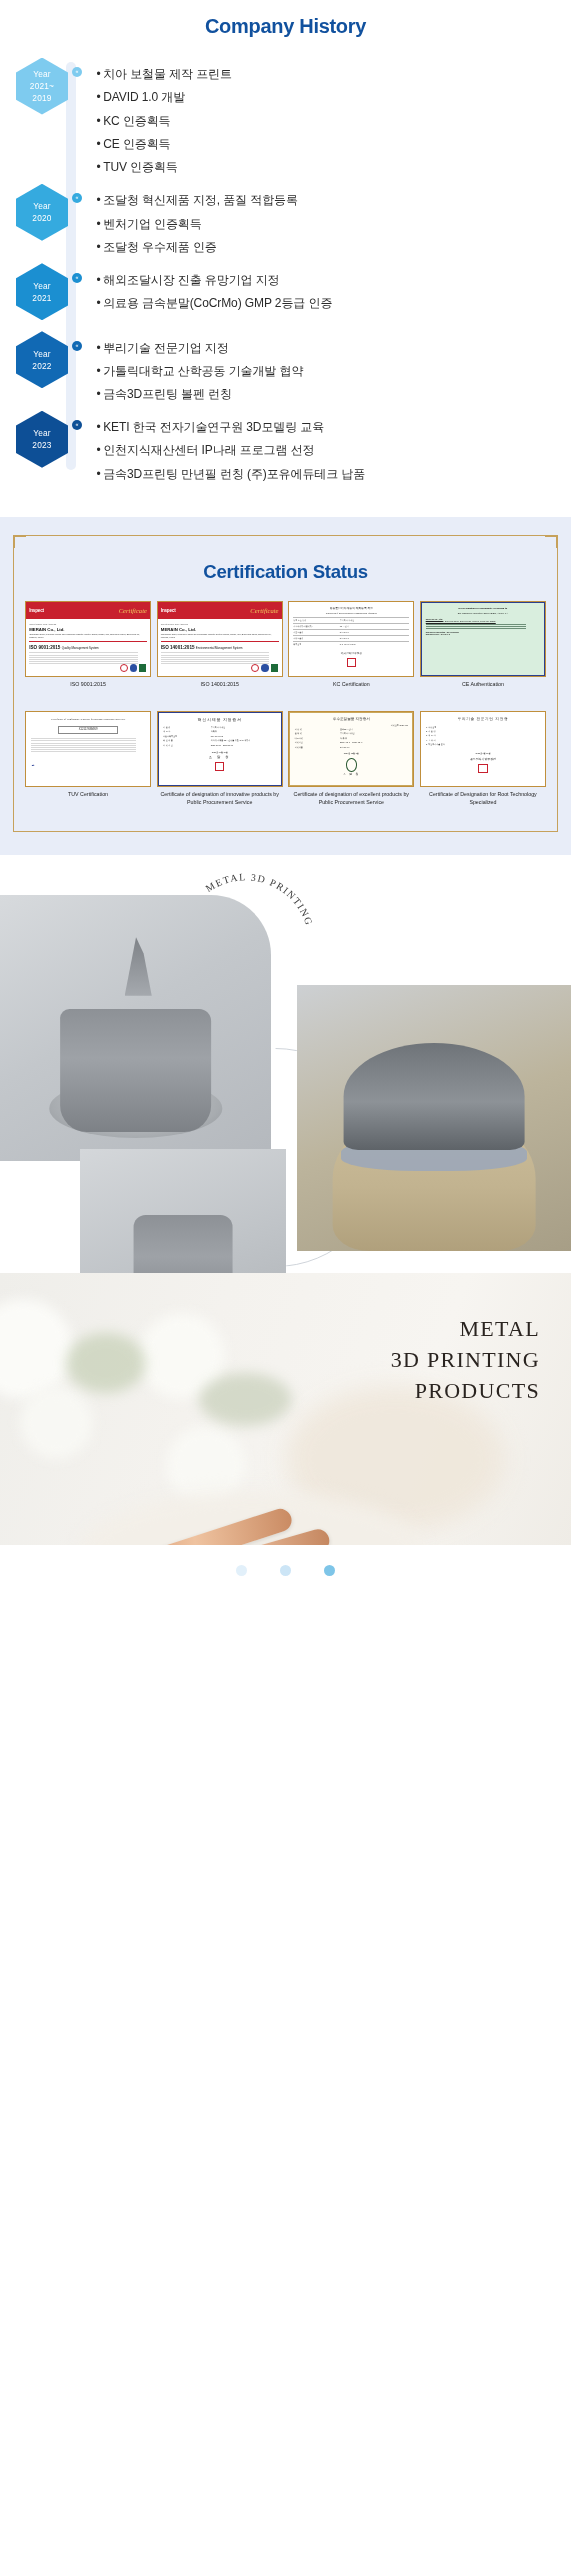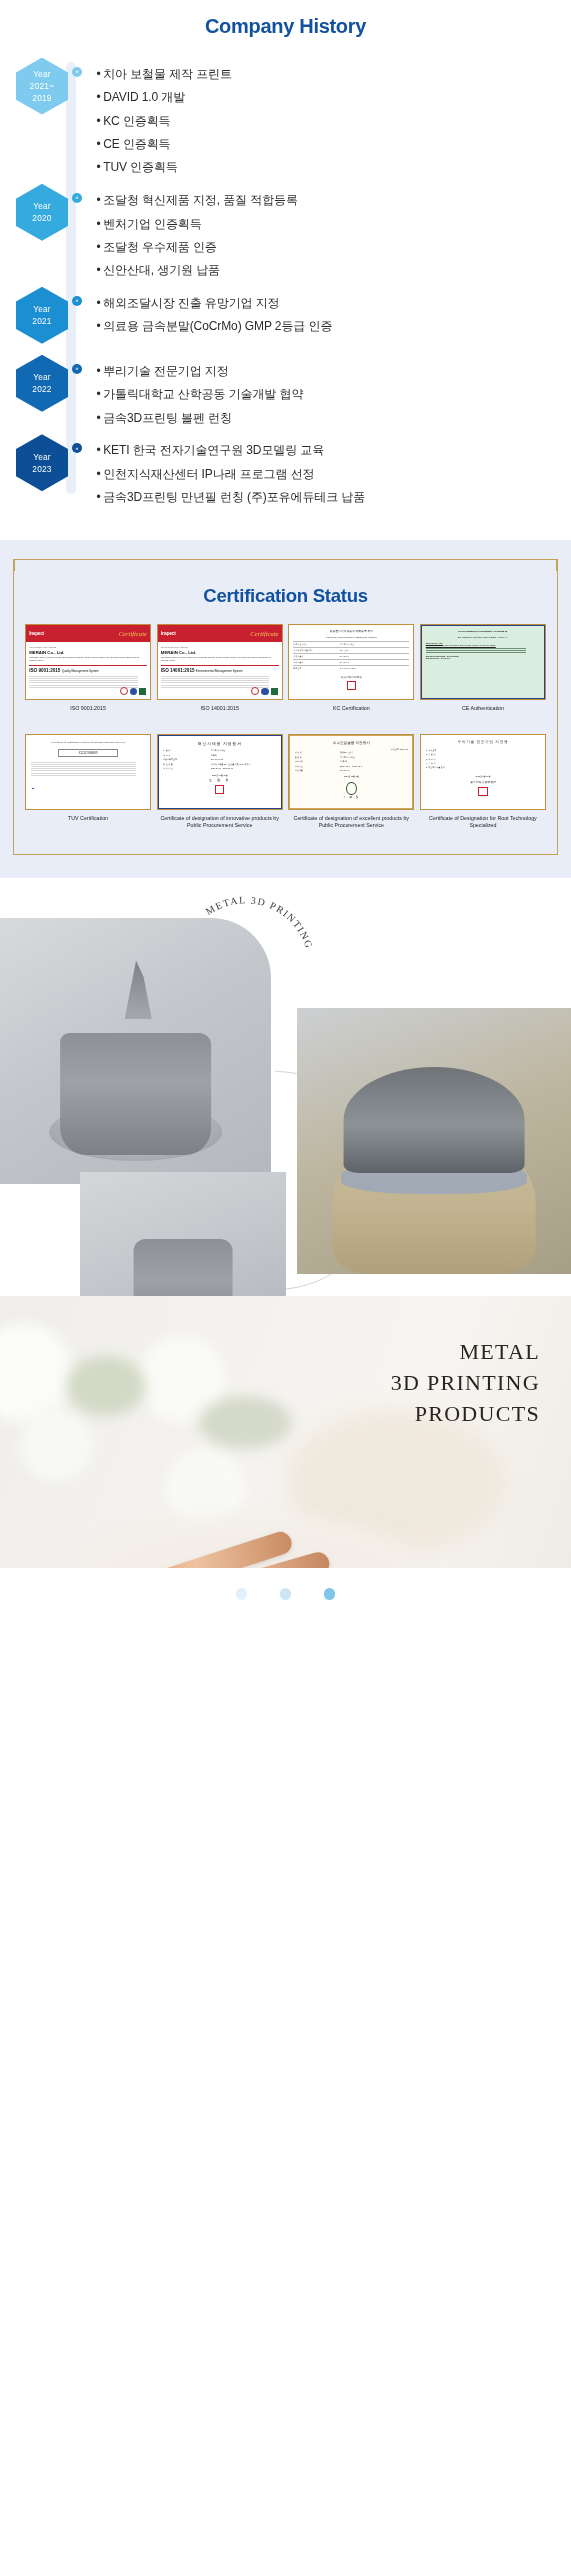--- a/index.html
+++ b/index.html
@@ -321,21 +321,20 @@
         <div class="hex" id="hex1" style="background: rgb(53, 170, 223);">
           <span>Year</span>
           <span>2020</span>
         </div>
       </div>
       <div class="marker" id="mk1" style="background: rgb(53, 170, 223);">«</div>
       <ul class="bullets">
         <li>조달청 혁신제품 지정, 품질 적합등록</li>
         <li>벤처기업 인증획득</li>
         <li>조달청 우수제품 인증</li>
-        <li>신안산대, 생기원 납품</li>
       </ul>
     </div>
 
     <div class="trow">
       <div class="hexwrap">
         <div class="hex" id="hex2" style="background: rgb(27, 143, 209);">
           <span>Year</span>
           <span>2021</span>
         </div>
       </div>

